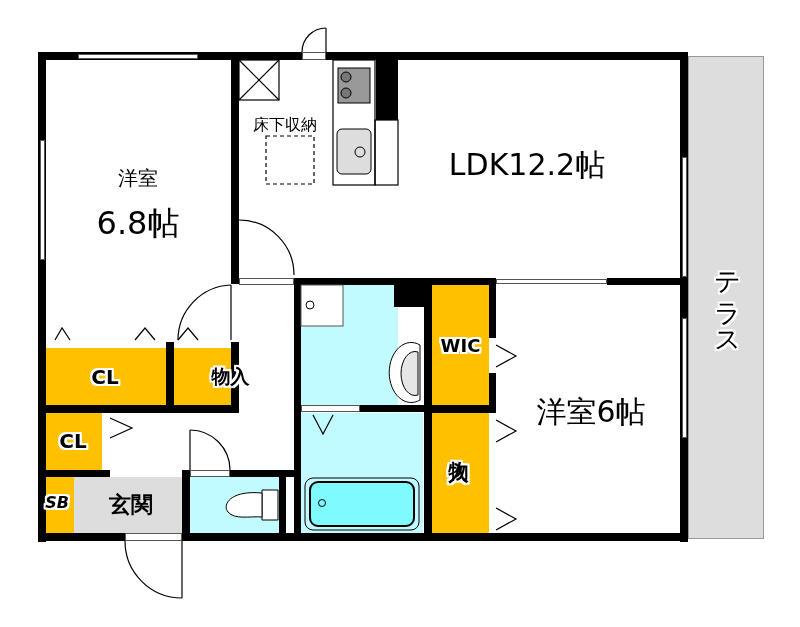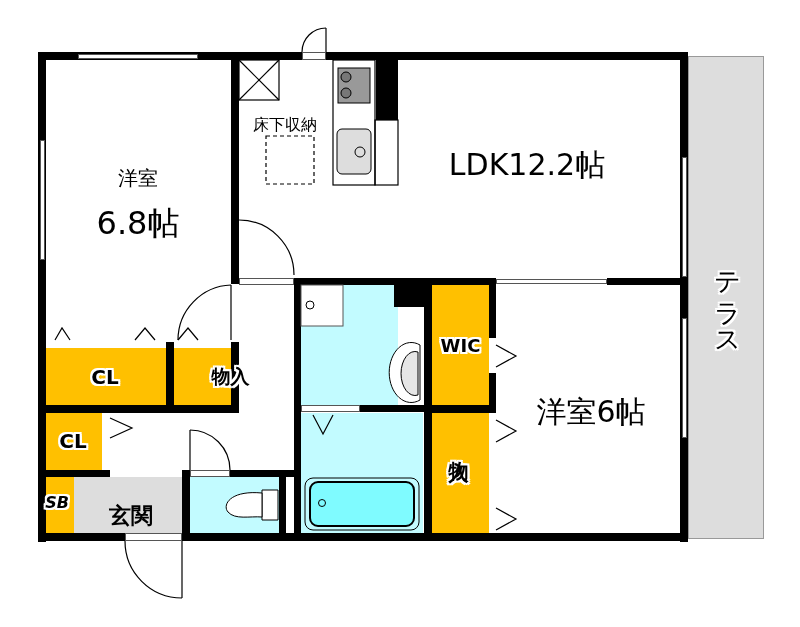--- a/index.html
+++ b/index.html
@@ -114,15 +114,15 @@
 
 <div class="lbl" style="left:90px;top:165px;width:96px;font-size:20px;">洋室</div>
 <div class="lbl" style="left:88px;top:202px;width:100px;font-size:32px;">6.8帖</div>
 <div class="lbl" style="left:238px;top:115px;width:94px;font-size:16px;">床下収納</div>
 <div class="lbl" style="left:432px;top:145px;width:190px;font-size:30px;">LDK12.2帖</div>
 <div class="lbl" style="left:516px;top:392px;width:150px;font-size:30px;">洋室6帖</div>
 <div class="lbl outlined" style="left:80px;top:365px;width:50px;font-size:20px;">CL</div>
 <div class="lbl outlined" style="left:174px;top:364px;width:57px;font-size:19px;margin-left:28px;">物入</div>
 <div class="lbl outlined" style="left:48px;top:429px;width:50px;font-size:20px;">CL</div>
 <div class="lbl outlined" style="left:38px;top:493px;width:38px;font-size:16px;font-style:italic;">SB</div>
-<div class="lbl" style="left:96px;top:490px;width:70px;font-size:22px;font-weight:bold;margin-top:11px;">玄関</div>
+<div class="lbl" style="left:96px;top:490px;width:70px;font-size:22px;font-weight:bold;">玄関</div>
 <div class="lbl outlined" style="left:432px;top:335px;width:57px;font-size:18px;">WIC</div>
 <div class="lbl outlined" style="left:444px;top:445px;width:30px;font-size:20px;writing-mode:vertical-rl;line-height:30px;">物入</div>
 
 </body></html>

